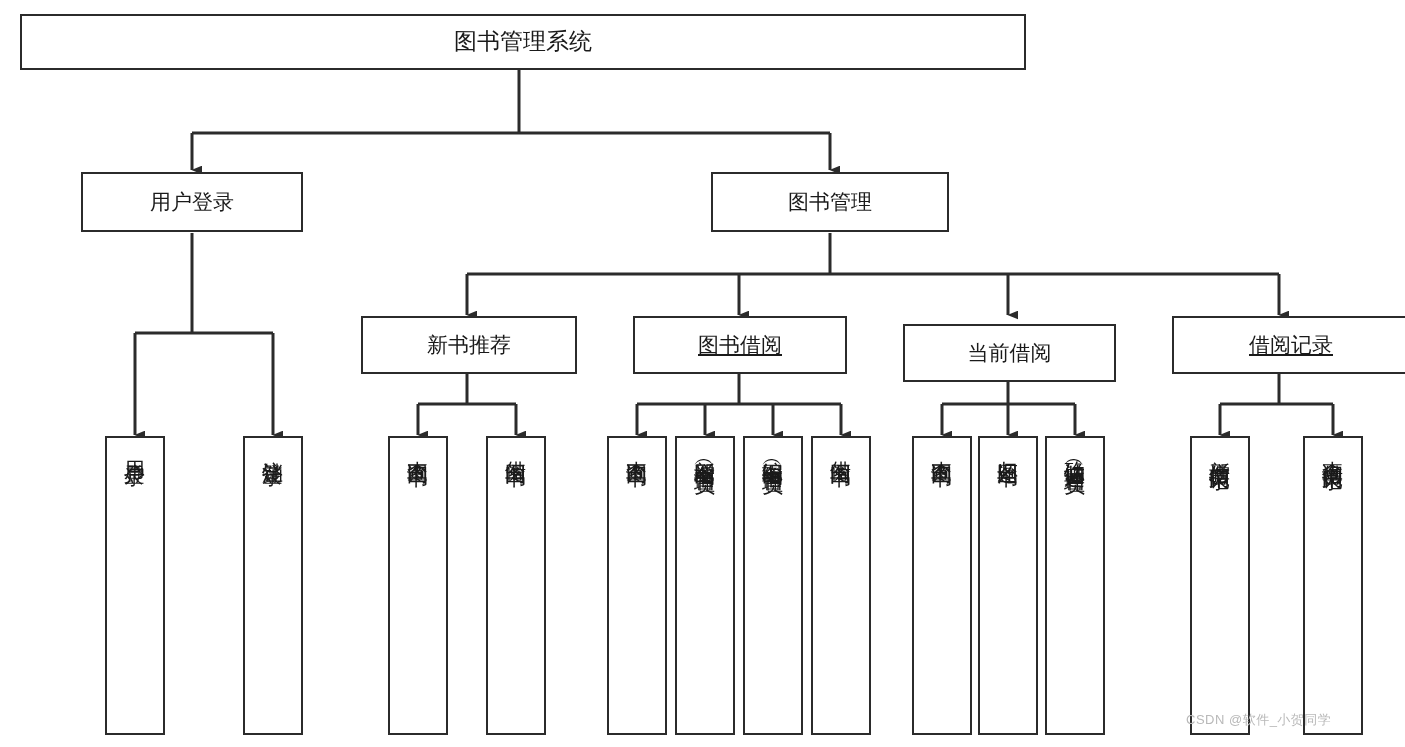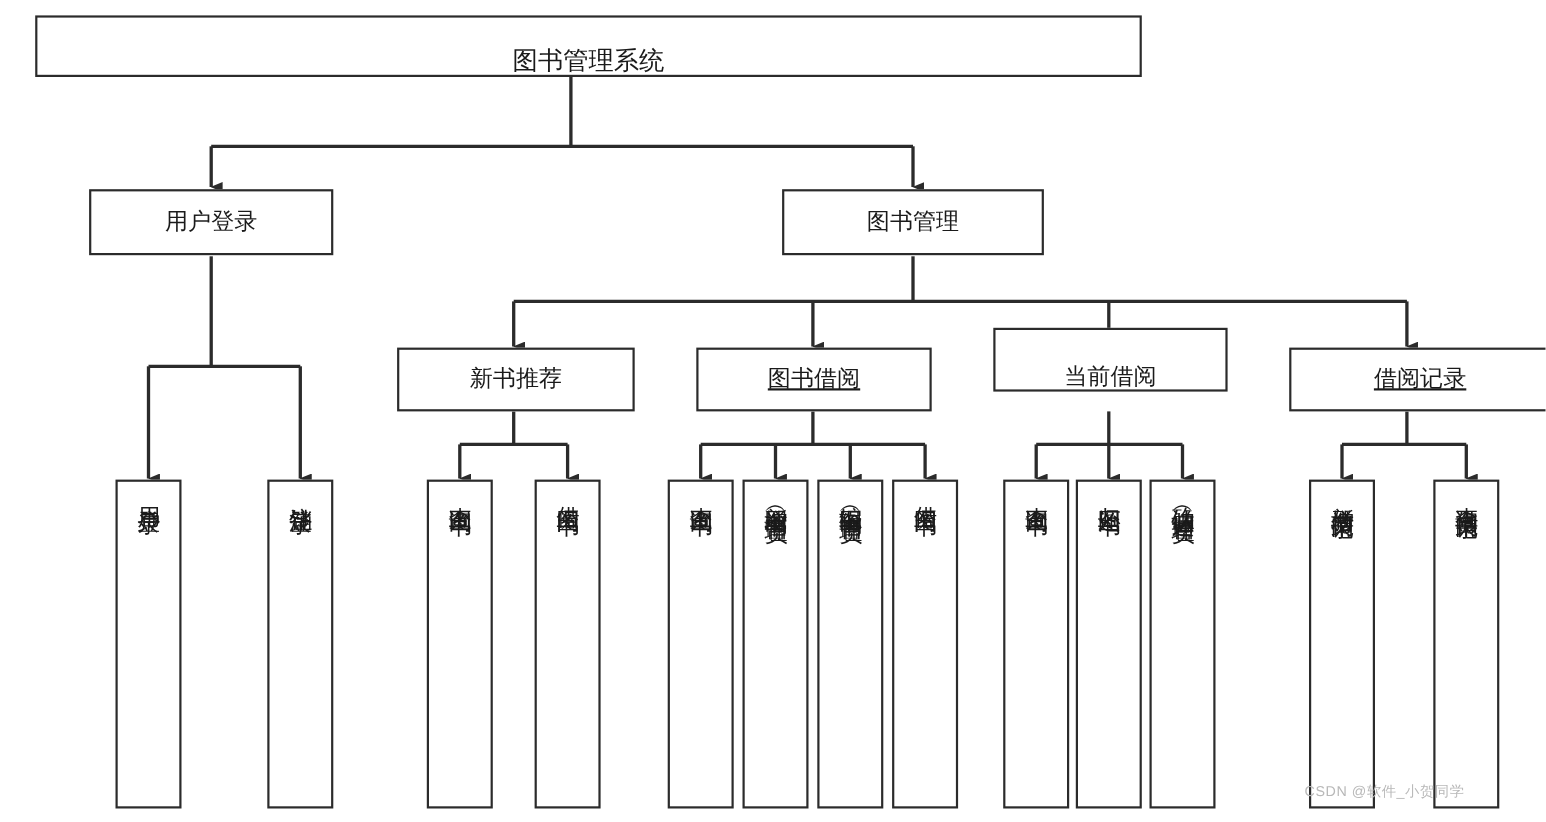--- a/index.html
+++ b/index.html
@@ -119,38 +119,38 @@
       <path d="M 1008 404 L 1008 435" marker-end="url(#arrowhead)"></path>
       <path d="M 1075 404 L 1075 435" marker-end="url(#arrowhead)"></path>
 
       <path d="M 1279 374 L 1279 404"></path>
       <path d="M 1220 404 L 1333 404"></path>
       <path d="M 1220 404 L 1220 435" marker-end="url(#arrowhead)"></path>
       <path d="M 1333 404 L 1333 435" marker-end="url(#arrowhead)"></path>
     </g>
   </svg>
 
-  <div class="node horizontal node-root" style="left:32px; top:14px; width:1006px; height:56px;align-items:flex-end;">
+  <div class="node horizontal node-root" style="left:20px; top:14px; width:1006px; height:56px;">
     <span class="node-label">图书管理系统</span>
   </div>
 
   <div class="node horizontal node-l2" style="left:81px; top:172px; width:222px; height:60px;">
     <span class="node-label">用户登录</span>
   </div>
   <div class="node horizontal node-l3" style="left:361px; top:316px; width:216px; height:58px;">
     <span class="node-label">新书推荐</span>
   </div>
 
   <div class="node horizontal node-l2" style="left:711px; top:172px; width:238px; height:60px;">
     <span class="node-label">图书管理</span>
   </div>
   <div class="node horizontal node-l3" style="left:633px; top:316px; width:214px; height:58px;text-decoration:underline;">
     <span class="node-label">图书借阅</span>
   </div>
-  <div class="node horizontal node-l3" style="left:903px; top:298px; width:213px; height:58px;align-items:flex-end;">
+  <div class="node horizontal node-l3" style="left:903px; top:324px; width:213px; height:58px;">
     <span class="node-label">当前借阅</span>
   </div>
   <div class="node horizontal node-l3" style="left:1172px; top:316px; width:238px; height:58px;text-decoration:underline;">
     <span class="node-label">借阅记录</span>
   </div>
 
   <div class="node vertical node-leaf" style="left:105px; top:436px; width:60px; height:299px;">
     <span class="node-label">用户登录</span>
   </div>
   <div class="node vertical node-leaf" style="left:243px; top:436px; width:60px; height:299px;">

